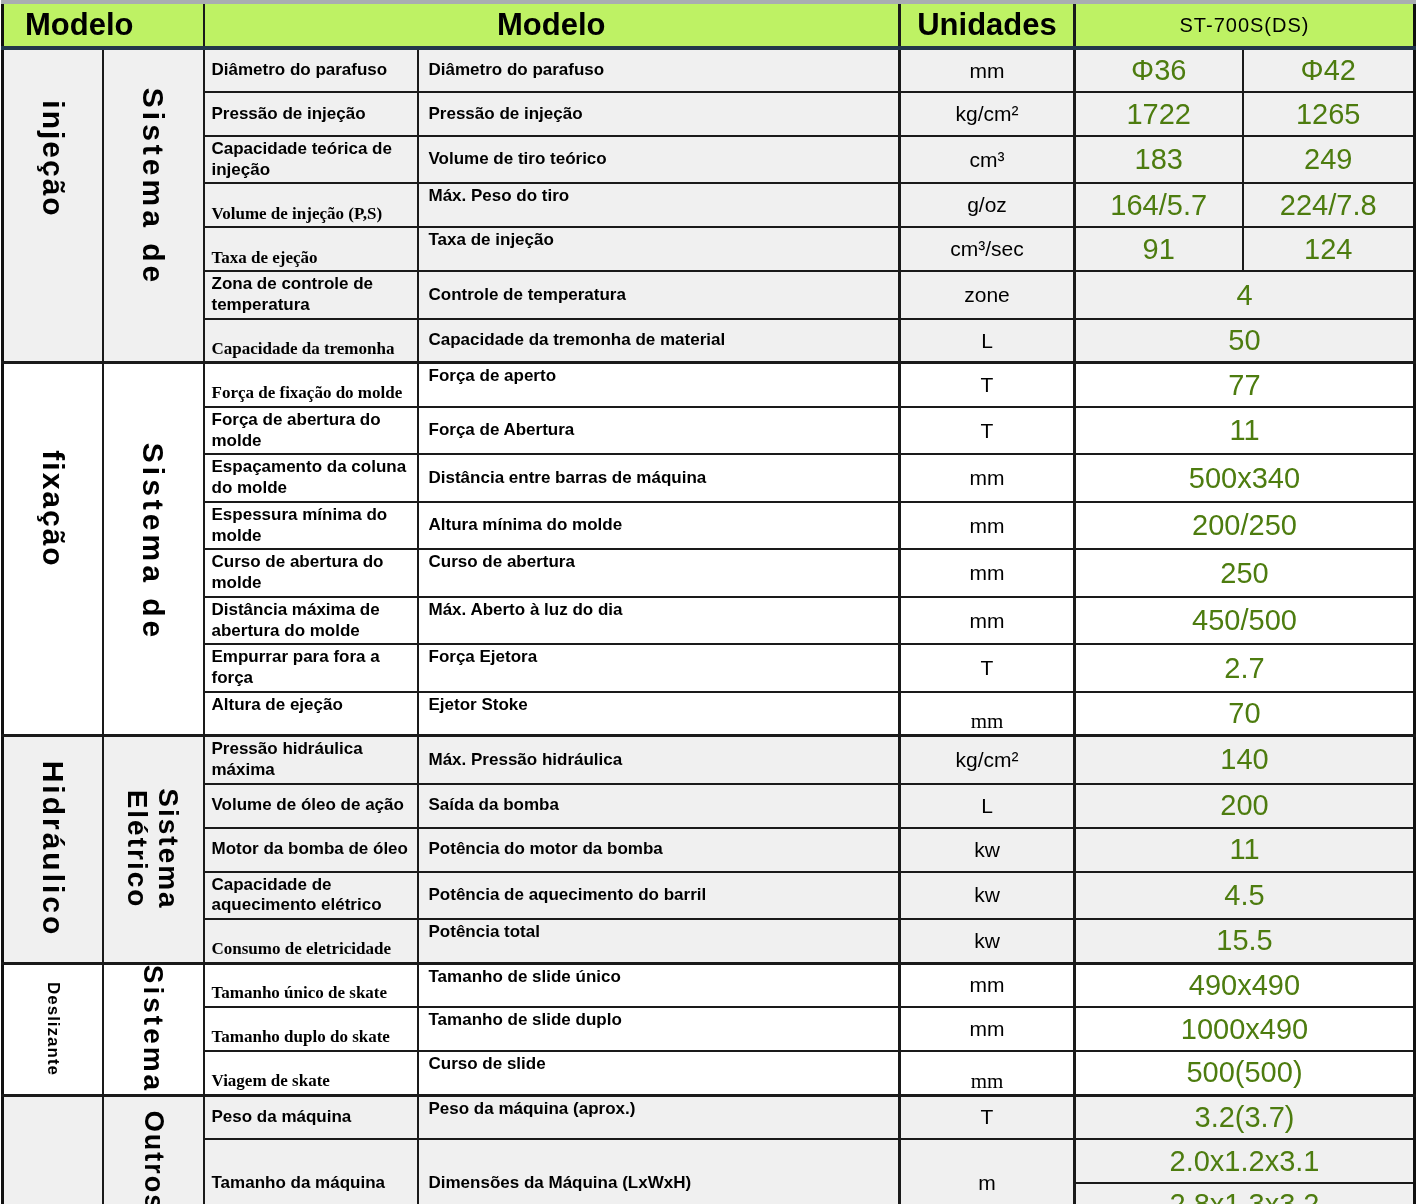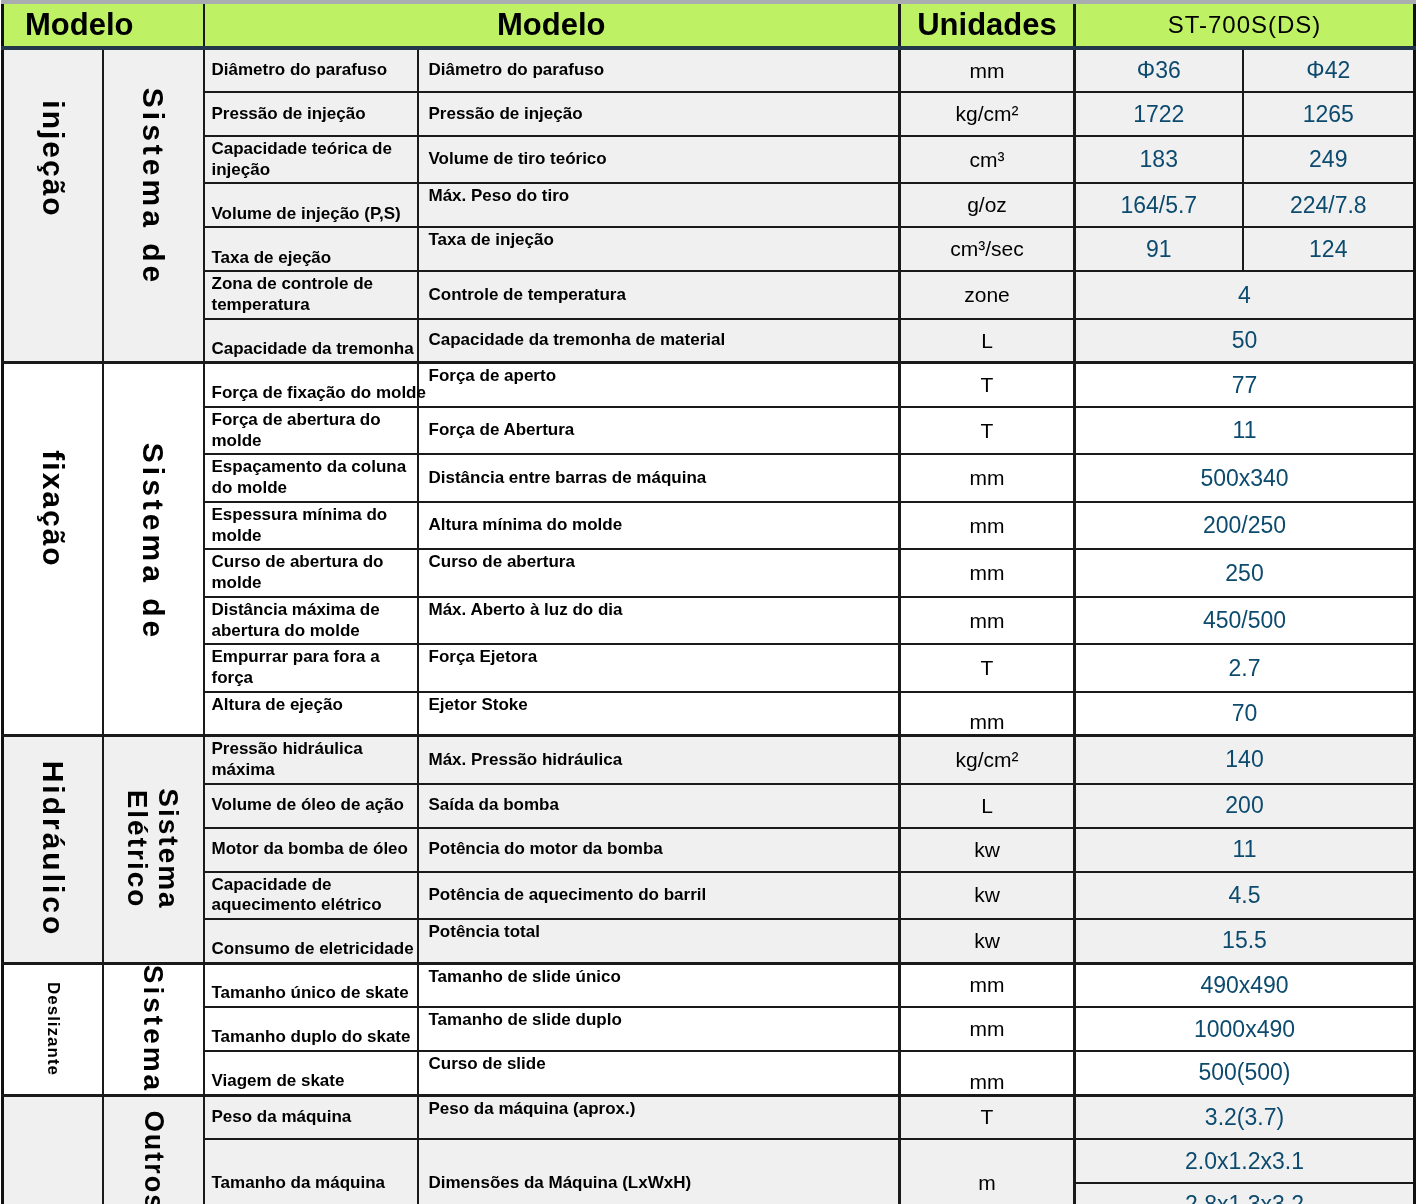--- a/index.html
+++ b/index.html
@@ -6,32 +6,32 @@
   body{width:1416px;height:1204px;overflow:hidden;
        font-family:"Liberation Sans","DejaVu Sans",sans-serif;color:#000;}
   table{border-collapse:collapse;table-layout:fixed;width:1412px;margin:0 0 0 1px;
         border:3px solid #111;border-top:4px solid #a9adb0;}
   td,th{border:2px solid #1a1a1a;vertical-align:middle;}
   tr{height:44px;}
   tr.hdr{height:46px;}
   th{background:#bef264;border-bottom:4px solid #22374a;
      font-weight:900;font-size:31px;text-align:center;padding:0;}
   th.hL{text-align:left;padding-left:21px;}
-  th.hv{font-weight:400;font-size:24px;letter-spacing:1px;}
+  th.hv{font-weight:400;font-size:20px;letter-spacing:1px;}
   tr.g>td{background:#f0f0f0;}
   tr.w>td{background:#ffffff;}
   tr.sb>td{border-top-width:3px;}
   .bl3{border-left-width:3px;margin-top:6px;}
   td.l1{font-weight:bold;font-size:17px;line-height:1.22;padding:2px 2px 2px 7px;}
   td.l2{font-weight:bold;font-size:17px;line-height:1.22;padding:2px 4px 2px 10px;}
   td.unit{font-size:21px;text-align:center;padding:0;}
-  td.val{font-size:23px;text-align:center;color:#0c4a6e;padding:0;}
+  td.val{font-size:29px;text-align:center;color:#4d7c0f;padding:0;}
   .nw{white-space:nowrap;overflow:visible;}
   .vt{vertical-align:top;padding-top:3px;}
-  .vb{vertical-align:bottom;padding-bottom:3px;}
+  .vb{vertical-align:bottom;padding-bottom:3px;font-family:Liberation Serif, serif;}
   td.vcell{position:relative;padding:0;}
   .vtxt{position:absolute;left:50%;top:50%;transform:translate(-50%,-50%) rotate(90deg);
         white-space:nowrap;font-weight:bold;}
   .g1{font-size:30px;letter-spacing:2px;top:35%;}
   .s1{font-size:30px;letter-spacing:4px;top:44%;}
   .g2{font-size:30px;letter-spacing:2px;top:39%;}
   .s2{font-size:30px;letter-spacing:4px;top:48%;}
   .g3{font-size:30px;letter-spacing:3px;}
   .s3{font-size:28px;letter-spacing:2px;line-height:1.12;text-align:center;}
   .s3 span{display:block;}

